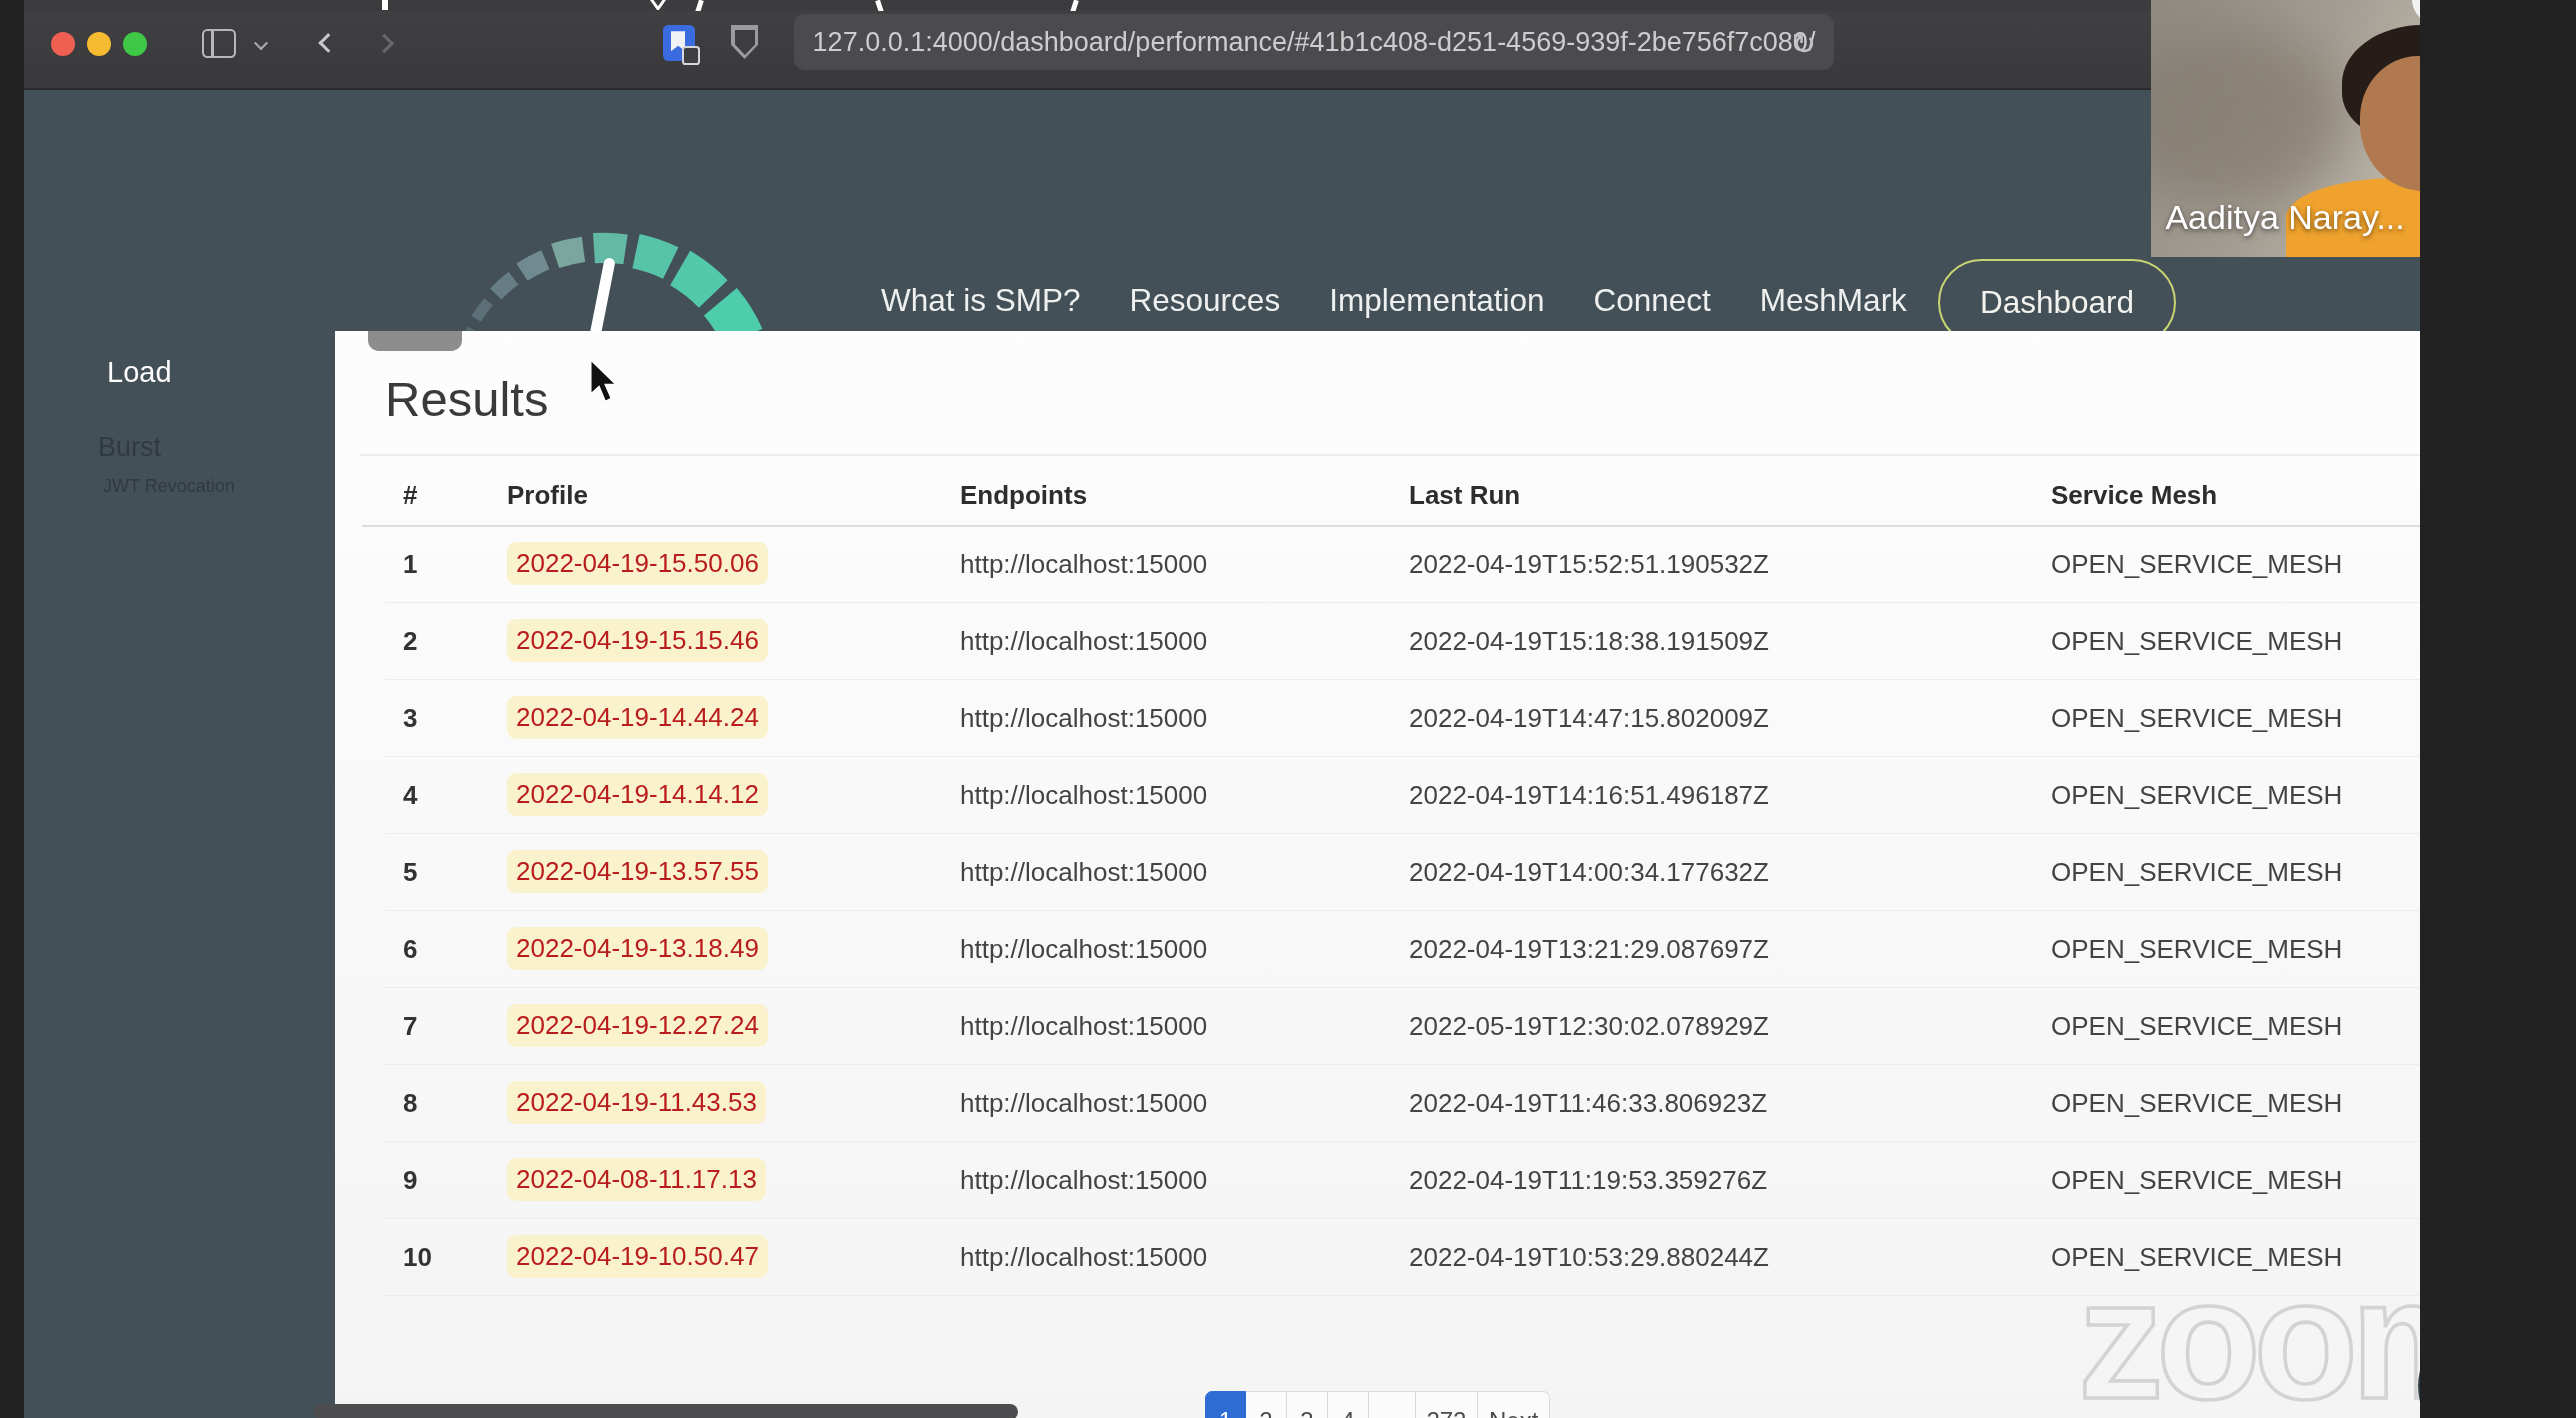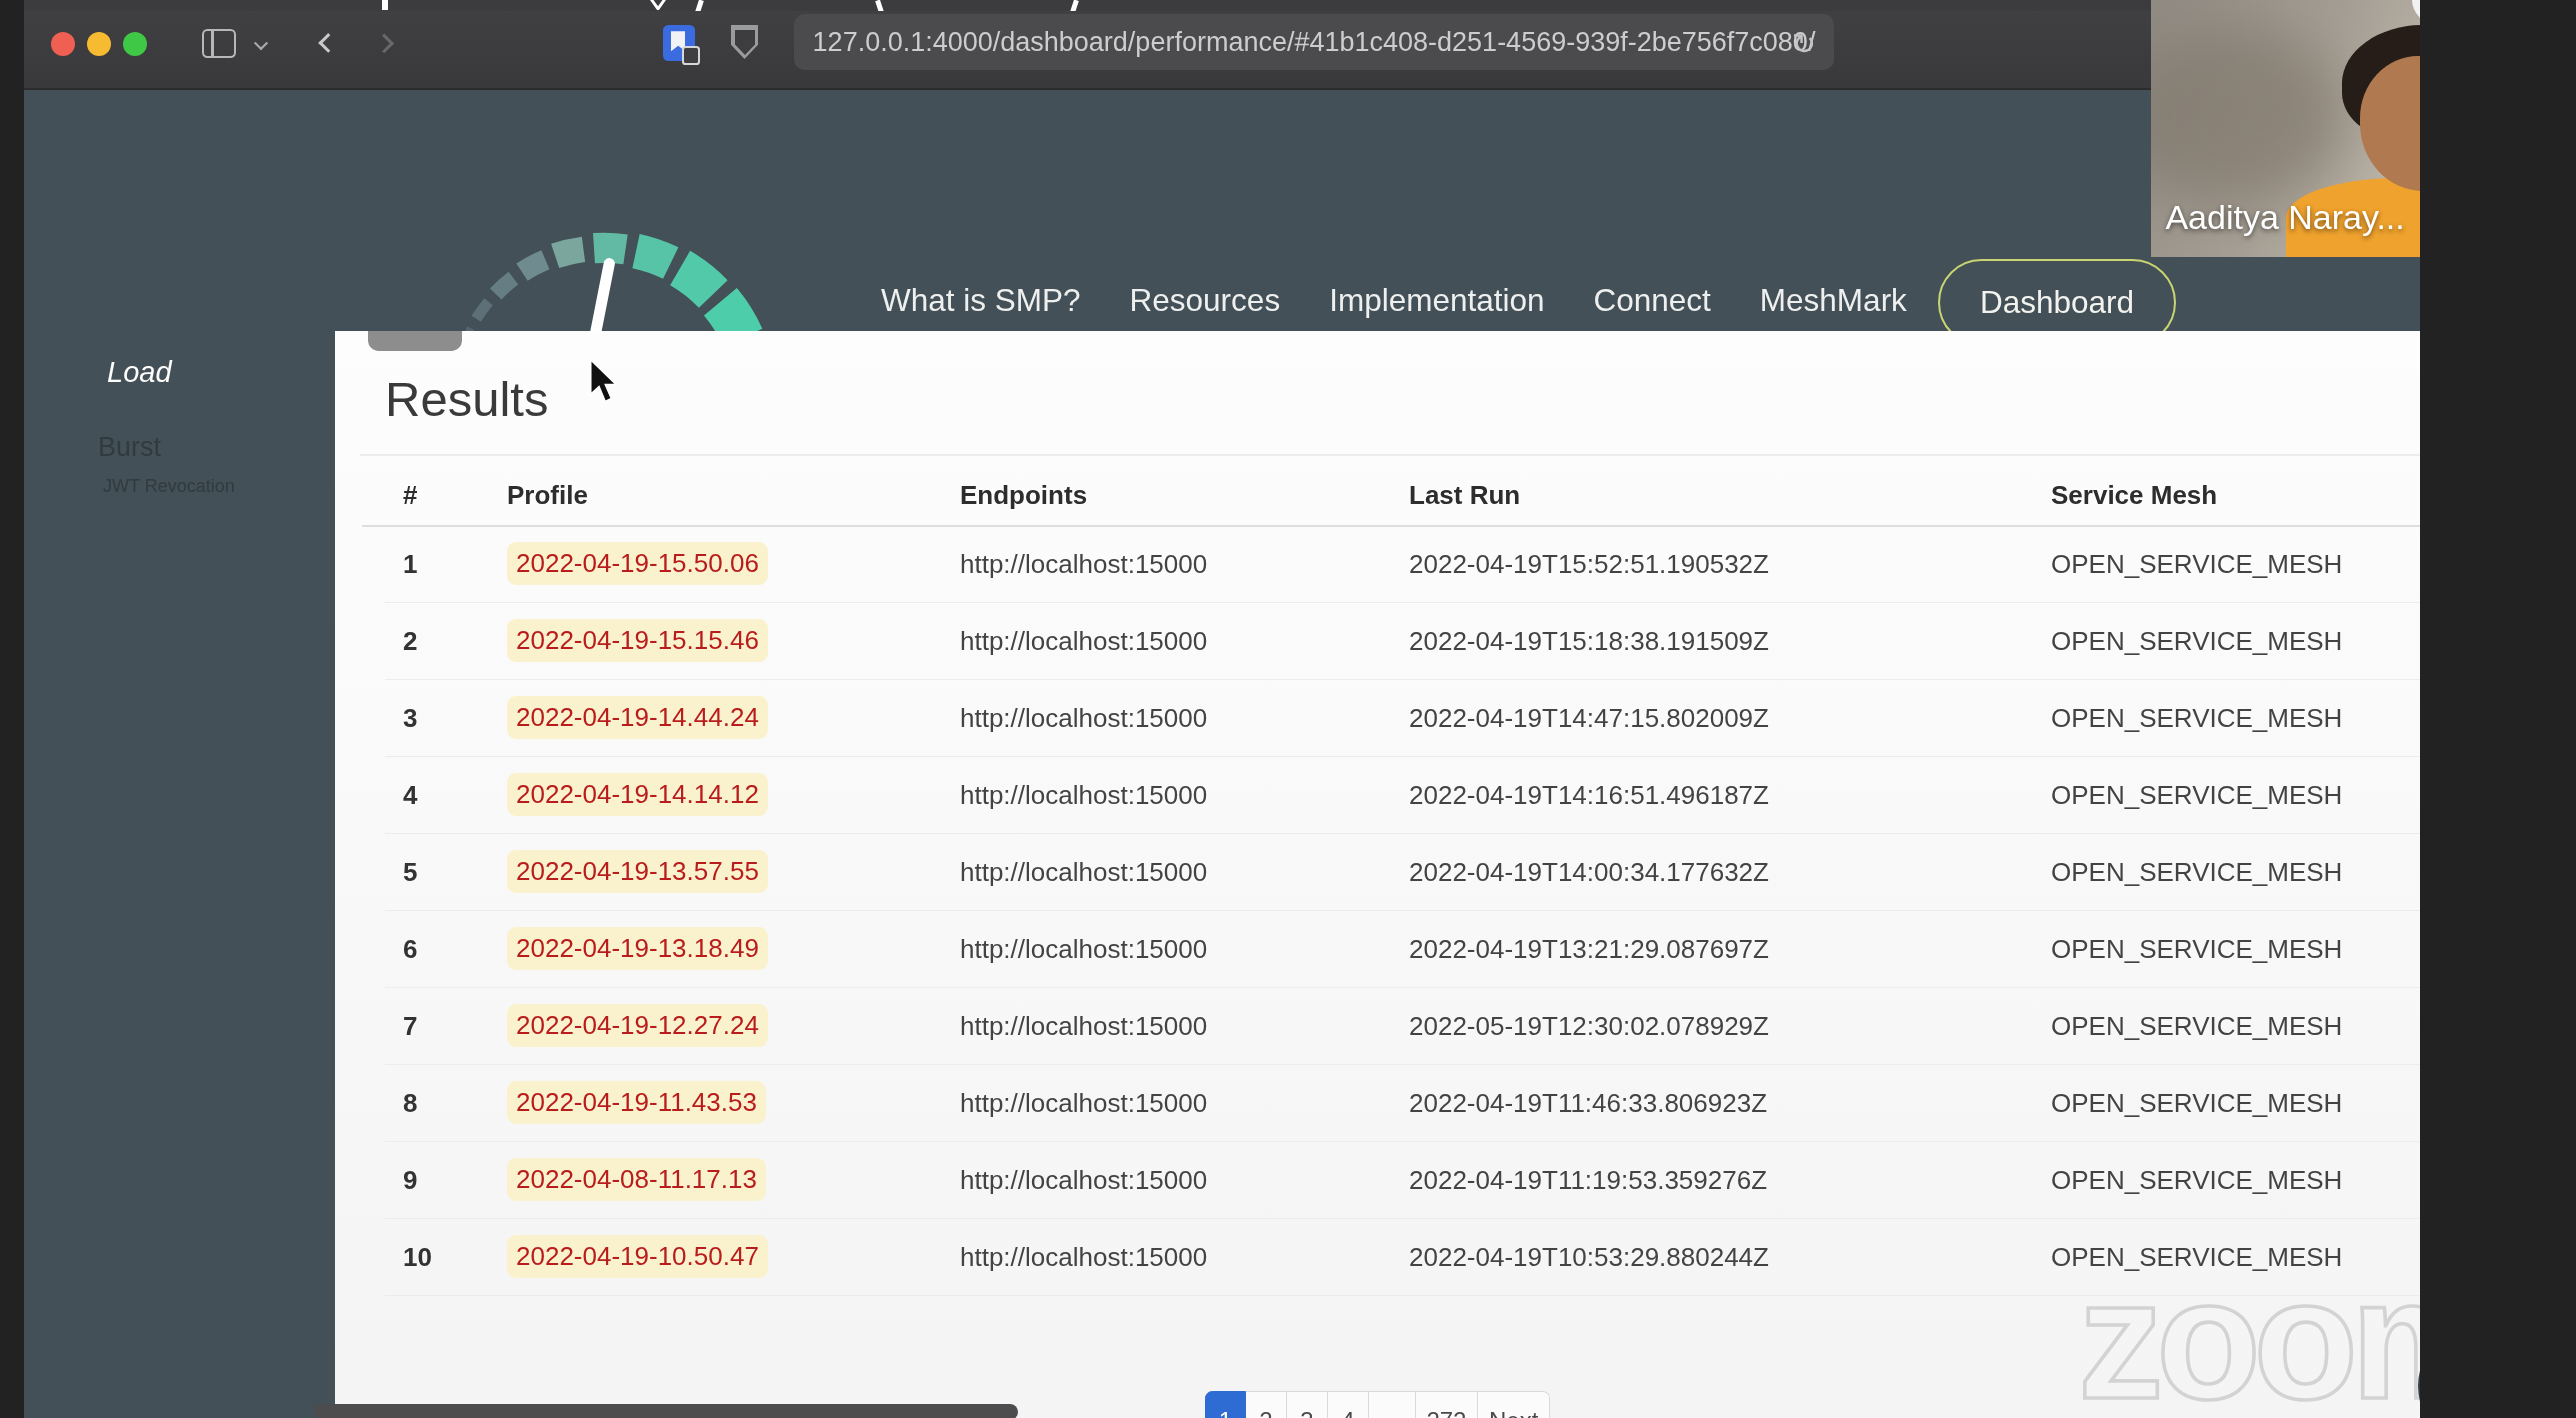--- a/index.html
+++ b/index.html
@@ -41,21 +41,21 @@
   
   .nav{position:absolute;left:0;top:90px;width:2549px;height:241px;background:#445057;}
   .logo{position:absolute;left:405px;top:110px;width:351px;height:207px;}
   .nav-links{position:absolute;left:857px;top:90px;height:241px;display:flex;align-items:center;gap:49px;}
   .nav-link{color:#eef0ef;font-size:31.5px;white-space:nowrap;}
   .dash-pill{position:absolute;left:1914px;top:169px;height:87px;border:2.7px solid #c9d572;border-radius:45px;color:#f2f3ee;font-size:31.5px;display:flex;align-items:center;padding:0 40px;}
 
   
   .sidebar{position:absolute;left:0;top:331px;width:311px;height:1087px;background:#445057;}
   .side-item{white-space:nowrap;}
-  .s-load{margin:25px 0 0 83px;color:#fdfdfd;font-style:italic;font-size:29px;}
+  .s-load{margin:25px 0 0 83px;color:#fdfdfd;font-size:29px;}
   .s-burst{margin:43px 0 0 74px;color:#303b3f;font-size:27px;}
   .s-jwt{margin:12.6px 0 0 79px;color:#303b3f;font-size:18px;}
 
   
   .card{position:absolute;left:311px;top:331px;width:2238px;height:1087px;background:linear-gradient(#fdfdfd,#f4f4f4);}
   .card-tab{position:absolute;left:33px;top:0;width:94px;height:20px;background:#8d8d8d;border-radius:0 0 10.8px 10.8px;}
   .results-title{position:absolute;left:50px;top:40px;font-size:49px;color:#3a3a3a;}
   .divider-top{position:absolute;left:25px;right:25px;top:123px;height:1.8px;background:#ededed;}
   .tgrid{display:grid;grid-template-columns:122px 453px 449px 642px 1fr;align-items:center;}
   .thead{position:absolute;left:50px;right:36px;top:135px;height:58px;}

